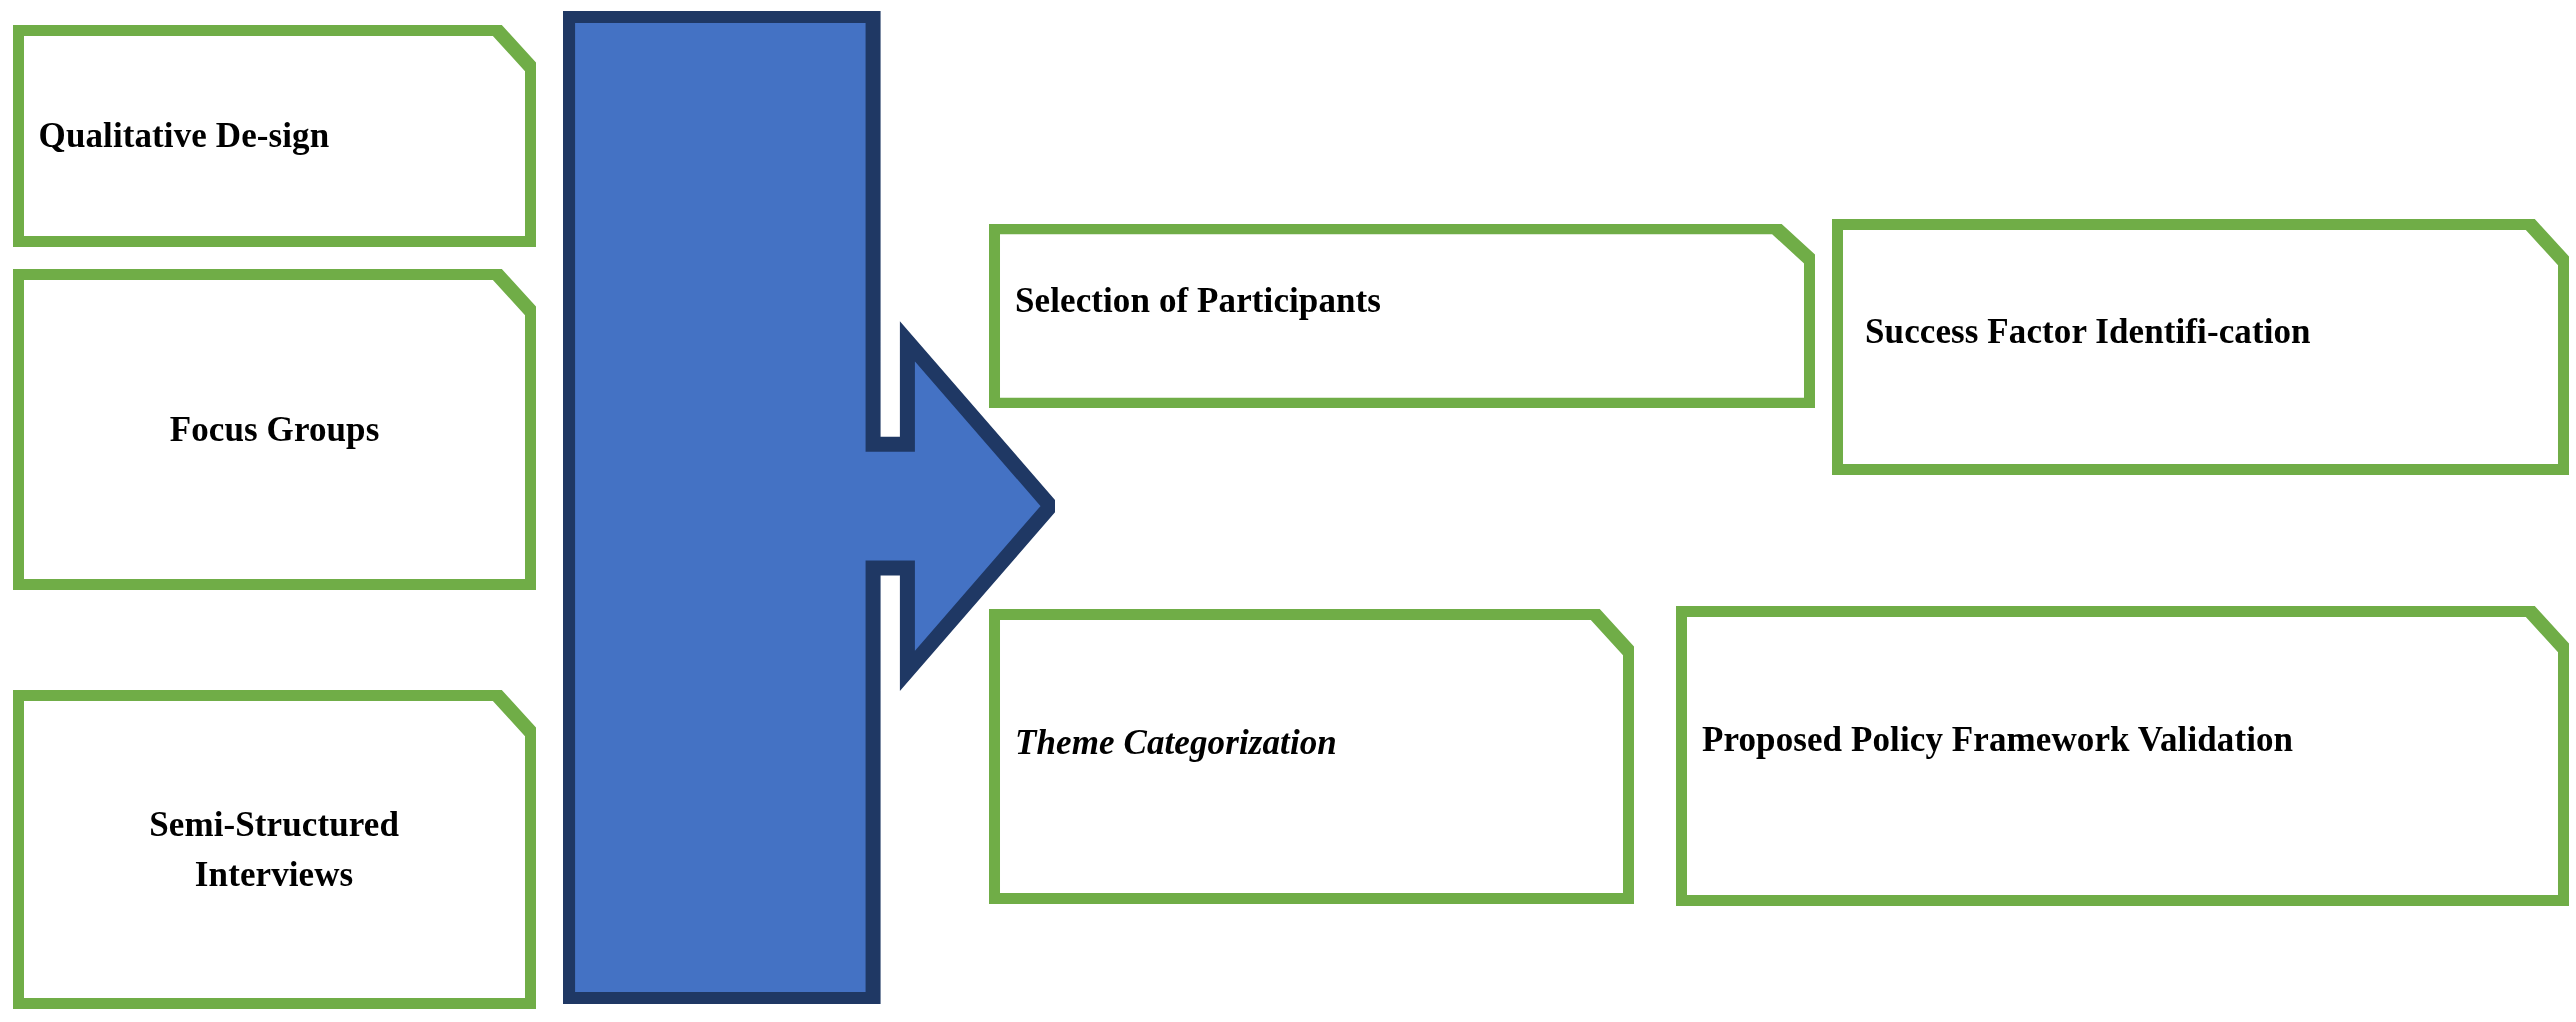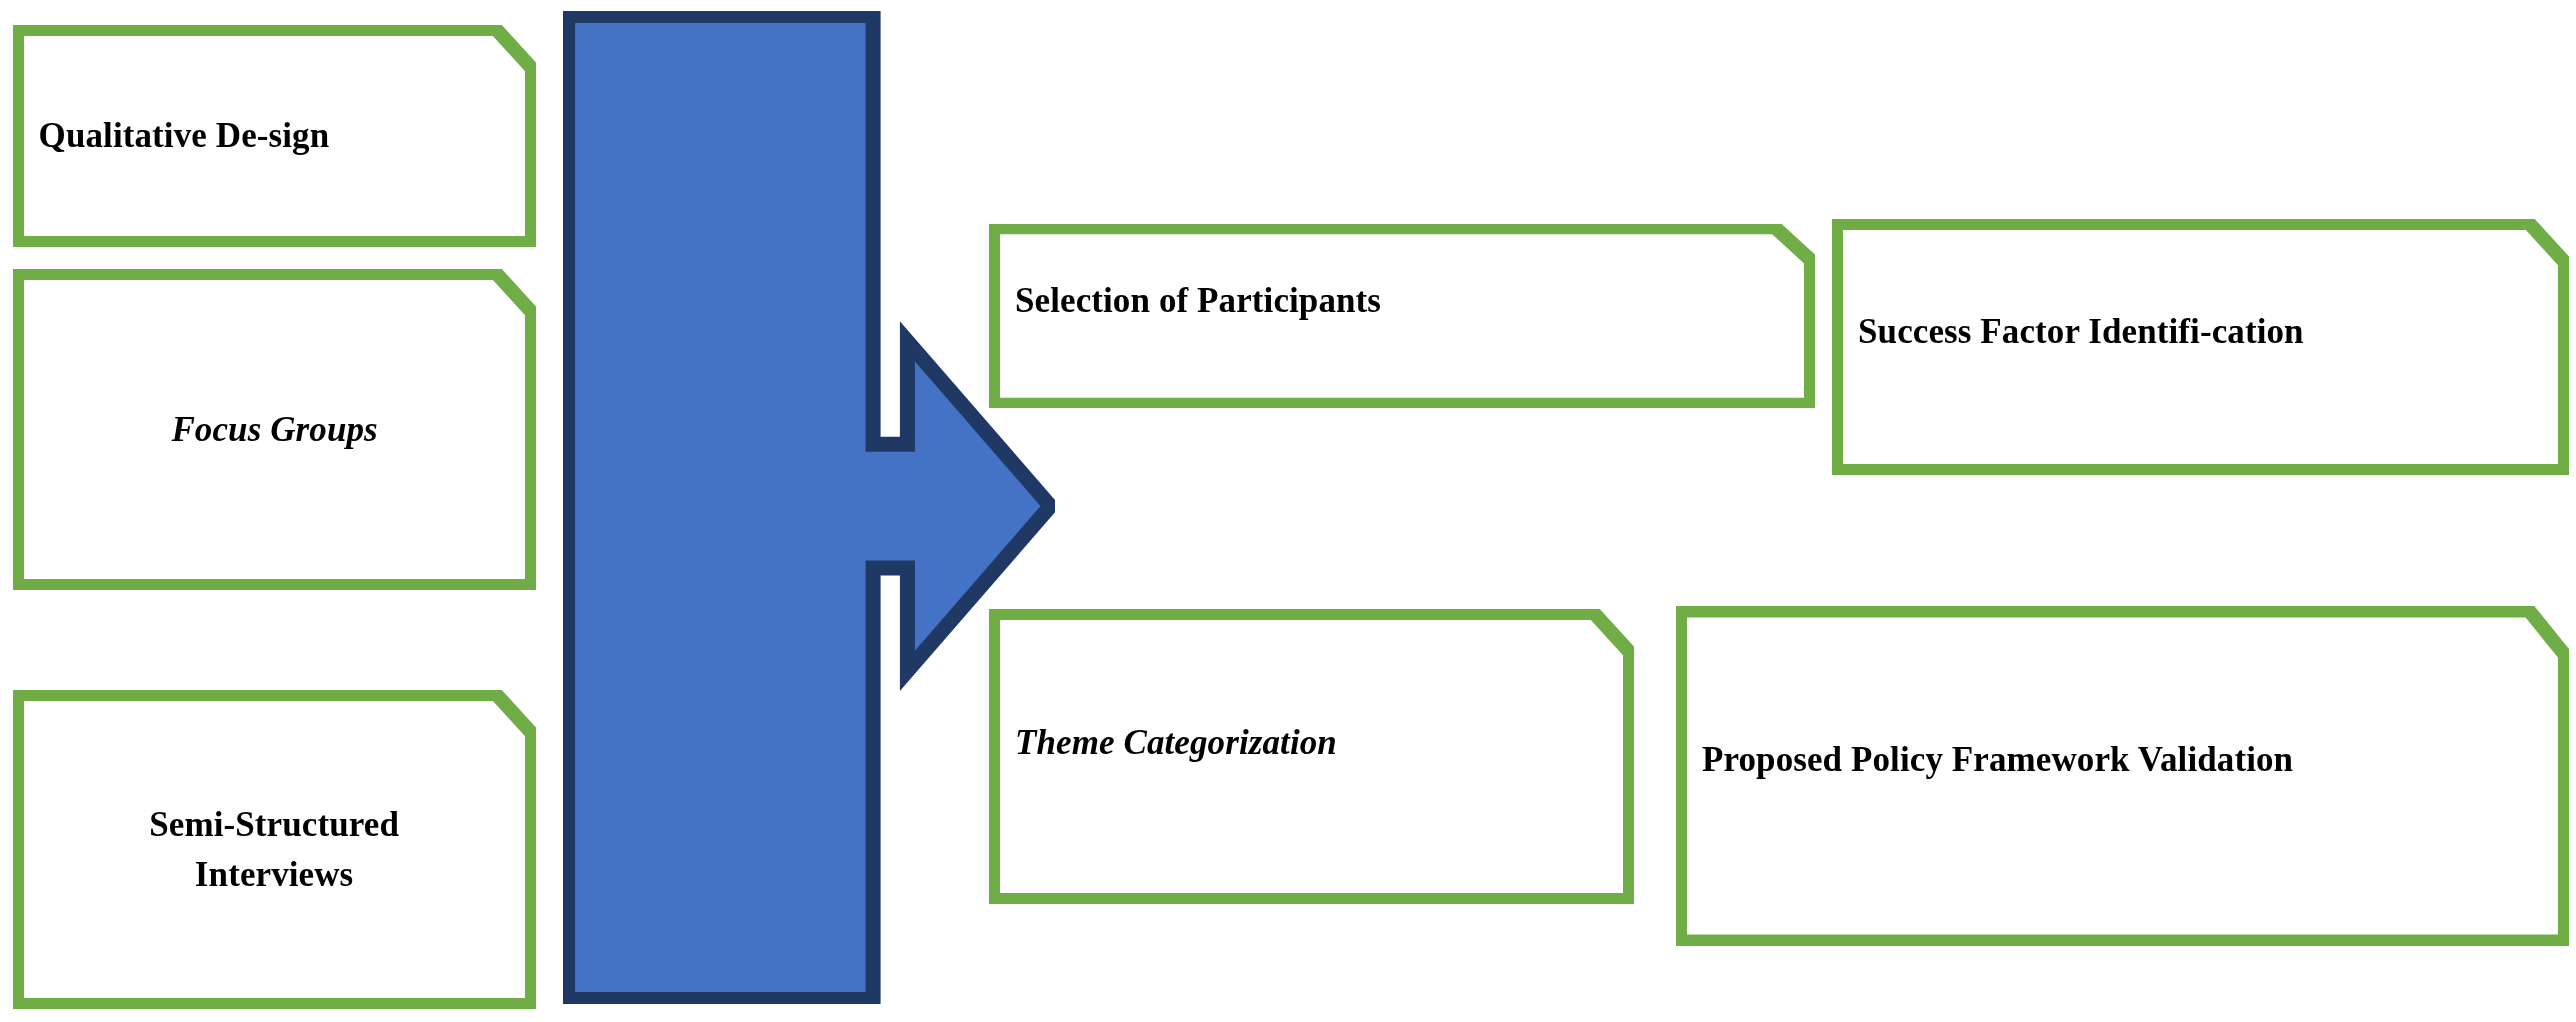--- a/index.html
+++ b/index.html
@@ -68,21 +68,21 @@
 
   <div class="node" style="left:12.6px; top:25px; width:523px; height:222px;">
     <span class="node-shape">
       <svg viewBox="0 0 915 388" preserveAspectRatio="none">
         <path d="M7,7 L845,7 L908,76 L908,381 L7,381 Z" fill="#FFFFFF" stroke="#70AD47" stroke-width="14" stroke-linejoin="miter" vector-effect="non-scaling-stroke"></path>
       </svg>
     </span>
     <span class="node-label justify" style="padding-right:41px;">Qualitative De-​sign</span>
   </div>
 
-  <div class="node" style="left:12.6px; top:269px; width:523px; height:321px;font-style:italic;">
+  <div class="node" style="left:12.6px; top:269px; width:523px; height:321px;">
     <span class="node-shape">
       <svg viewBox="0 0 915 562" preserveAspectRatio="none">
         <path d="M7,7 L845,7 L908,76 L908,555 L7,555 Z" fill="#FFFFFF" stroke="#70AD47" stroke-width="14" stroke-linejoin="miter" vector-effect="non-scaling-stroke"></path>
       </svg>
     </span>
     <span class="node-label center">Focus Groups</span>
   </div>
 
   <div class="node" style="left:12.6px; top:642px; width:523px; height:319px;margin-top:48px;">
     <span class="node-shape">
@@ -117,33 +117,33 @@
     </span>
     <span class="node-label left" style="margin-top:-30px;">Selection of Participants</span>
   </div>
 
   <div class="node" style="left:1832px; top:219px; width:737px; height:256px;">
     <span class="node-shape">
       <svg viewBox="0 0 1288 448" preserveAspectRatio="none">
         <path d="M7,7 L1218,7 L1281,76 L1281,441 L7,441 Z" fill="#FFFFFF" stroke="#70AD47" stroke-width="14" stroke-linejoin="miter" vector-effect="non-scaling-stroke"></path>
       </svg>
     </span>
-    <span class="node-label justify" style="margin-top:-31px; padding-right:33px;">Success Factor Identifi-cation</span>
+    <span class="node-label justify" style="margin-top:-31px; padding-right:33px;margin-left:7px;">Success Factor Identifi-cation</span>
   </div>
 
   <div class="node" style="left:989px; top:609px; width:645px; height:295px;font-style:italic;">
     <span class="node-shape">
       <svg viewBox="0 0 1127 516" preserveAspectRatio="none">
         <path d="M7,7 L1057,7 L1120,76 L1120,509 L7,509 Z" fill="#FFFFFF" stroke="#70AD47" stroke-width="14" stroke-linejoin="miter" vector-effect="non-scaling-stroke"></path>
       </svg>
     </span>
     <span class="node-label left" style="margin-top:-27.5px;">Theme Categorization</span>
   </div>
 
-  <div class="node" style="left:1676px; top:606px; width:893px; height:340px;justify-content:center;">
+  <div class="node" style="left:1676px; top:606px; width:893px; height:300px;justify-content:center;">
     <span class="node-shape">
       <svg viewBox="0 0 1561 525" preserveAspectRatio="none">
         <path d="M7,7 L1491,7 L1554,76 L1554,518 L7,518 Z" fill="#FFFFFF" stroke="#70AD47" stroke-width="14" stroke-linejoin="miter" vector-effect="non-scaling-stroke"></path>
       </svg>
     </span>
     <span class="node-label justify" style="margin-top:-33px; padding-right:35px;">Proposed Policy Framework Validation</span>
   </div>
 
 </div>
 

